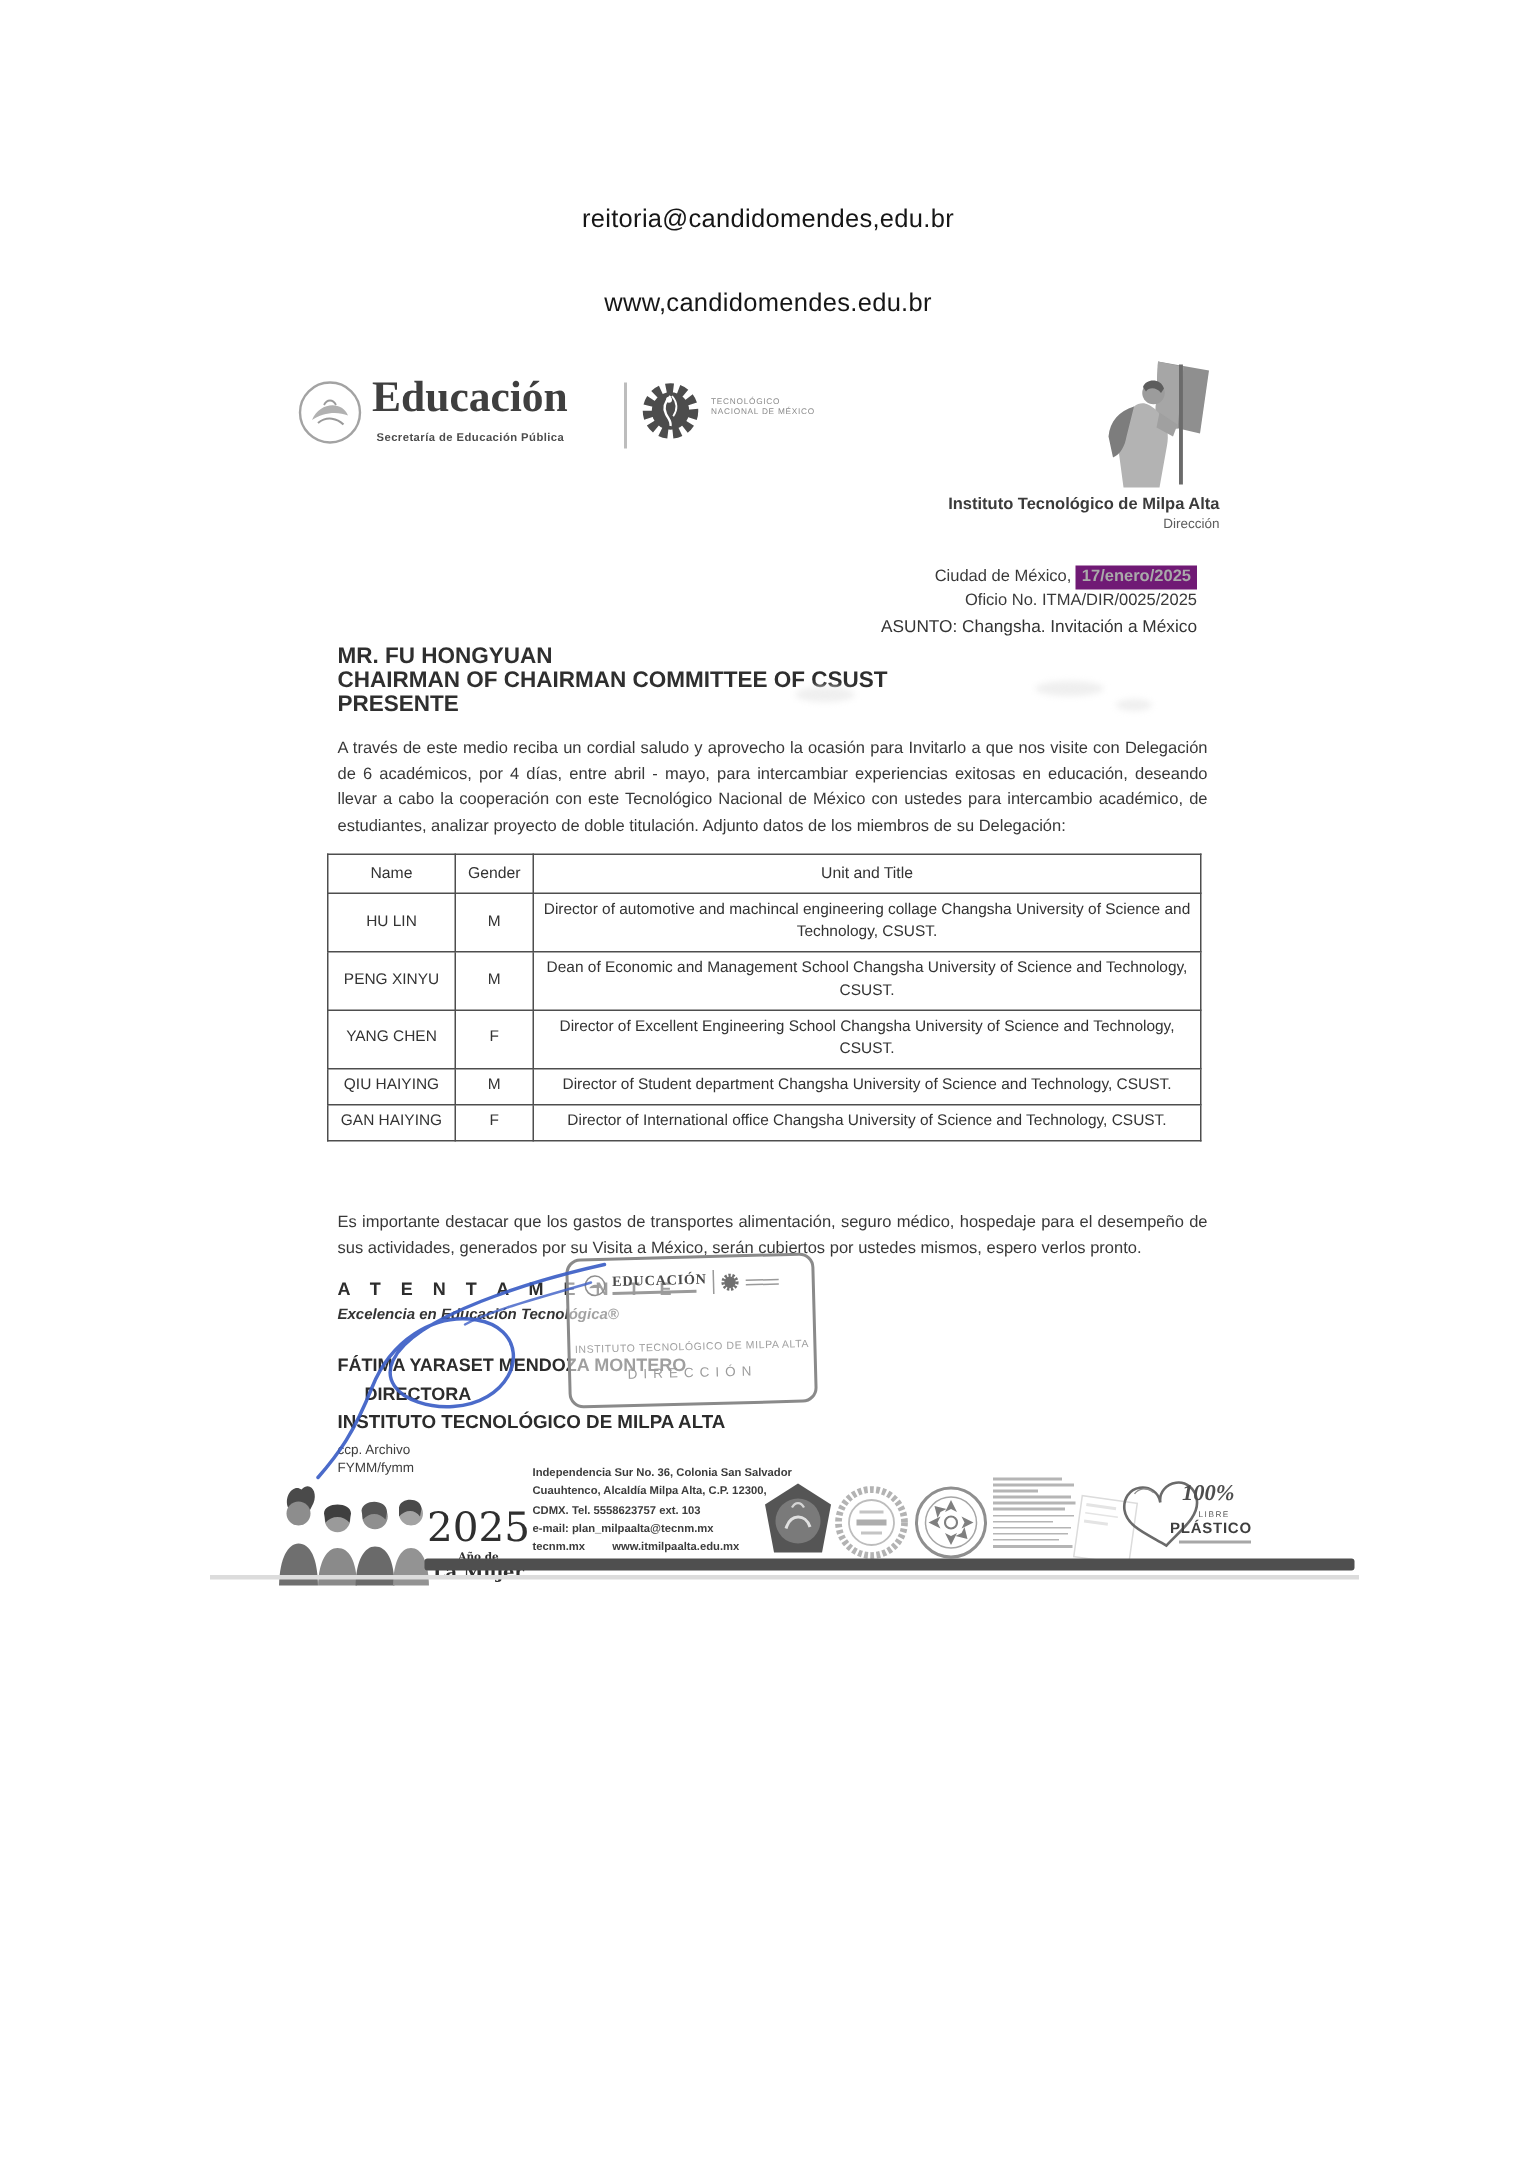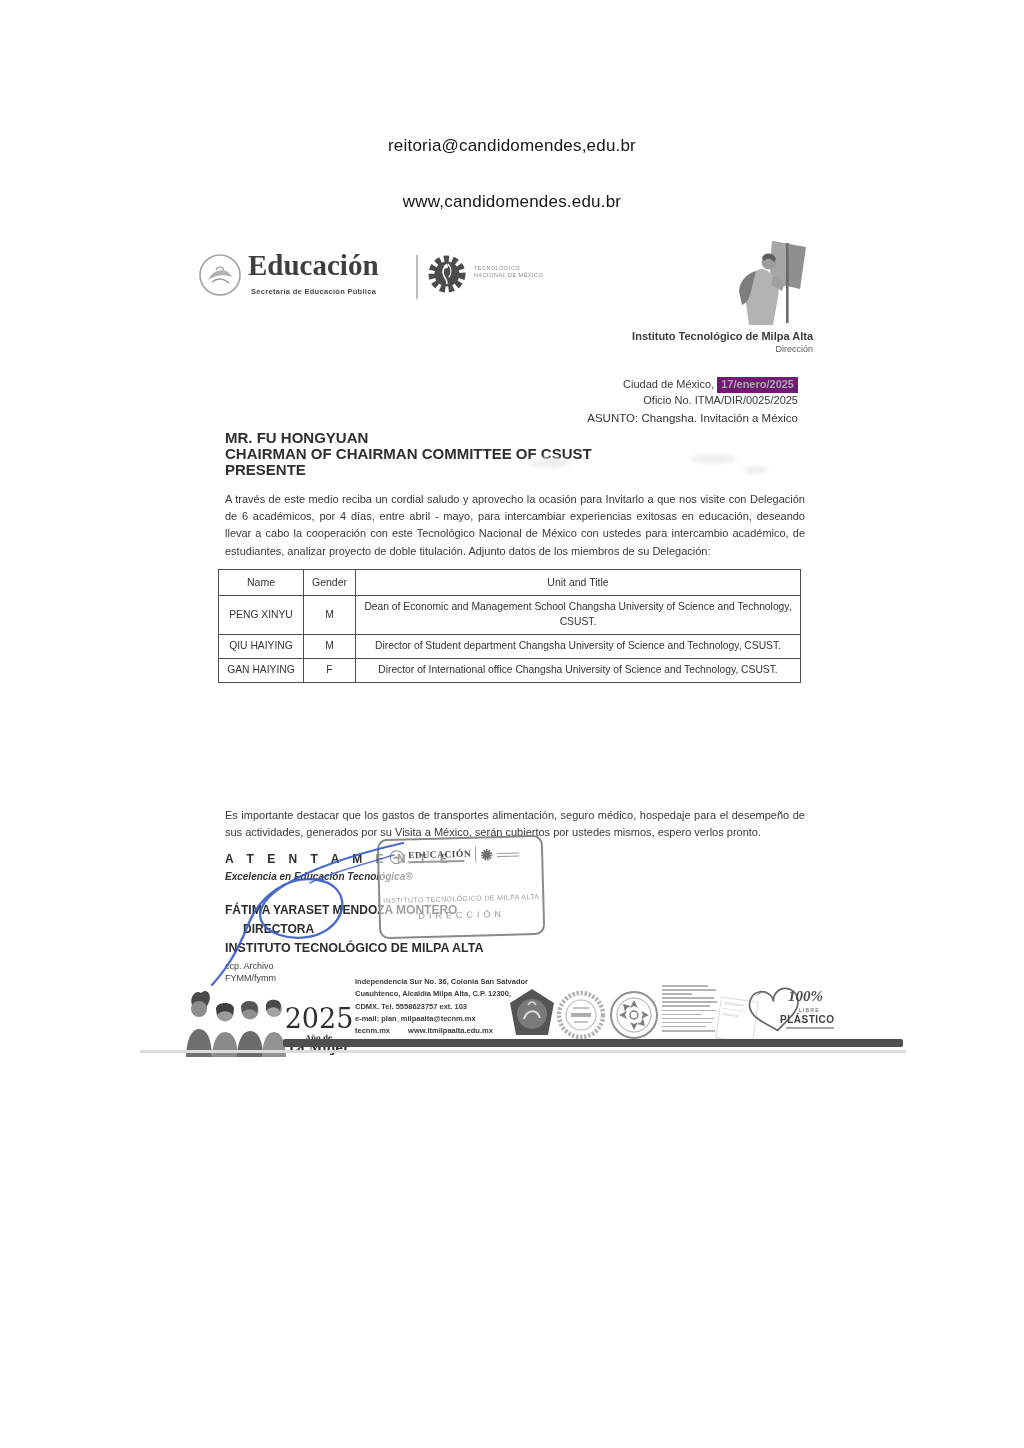--- a/index.html
+++ b/index.html
@@ -169,27 +169,37 @@
       </colgroup>
     <thead>
       <tr>
         <th>Name</th>
         <th>Gender</th>
         <th>Unit and Title</th>
       </tr>
     </thead>
     <tbody>
 
+    <tr>
+      <td class="c-name">HU LIN</td>
+      <td class="c-gender">M</td>
+      <td class="c-unit">Director of automotive and machincal engineering collage Changsha University of Science and Technology, CSUST.</td>
+    </tr>
 
     <tr>
       <td class="c-name">PENG XINYU</td>
       <td class="c-gender">M</td>
       <td class="c-unit">Dean of Economic and Management School  Changsha University of Science and Technology, CSUST.</td>
     </tr>
 
+    <tr>
+      <td class="c-name">YANG CHEN</td>
+      <td class="c-gender">F</td>
+      <td class="c-unit">Director of Excellent Engineering School Changsha University of Science and Technology, CSUST.</td>
+    </tr>
 
     <tr>
       <td class="c-name">QIU HAIYING</td>
       <td class="c-gender">M</td>
       <td class="c-unit">Director of Student department Changsha University of Science and Technology, CSUST.</td>
     </tr>
 
     <tr>
       <td class="c-name">GAN HAIYING</td>
       <td class="c-gender">F</td>

